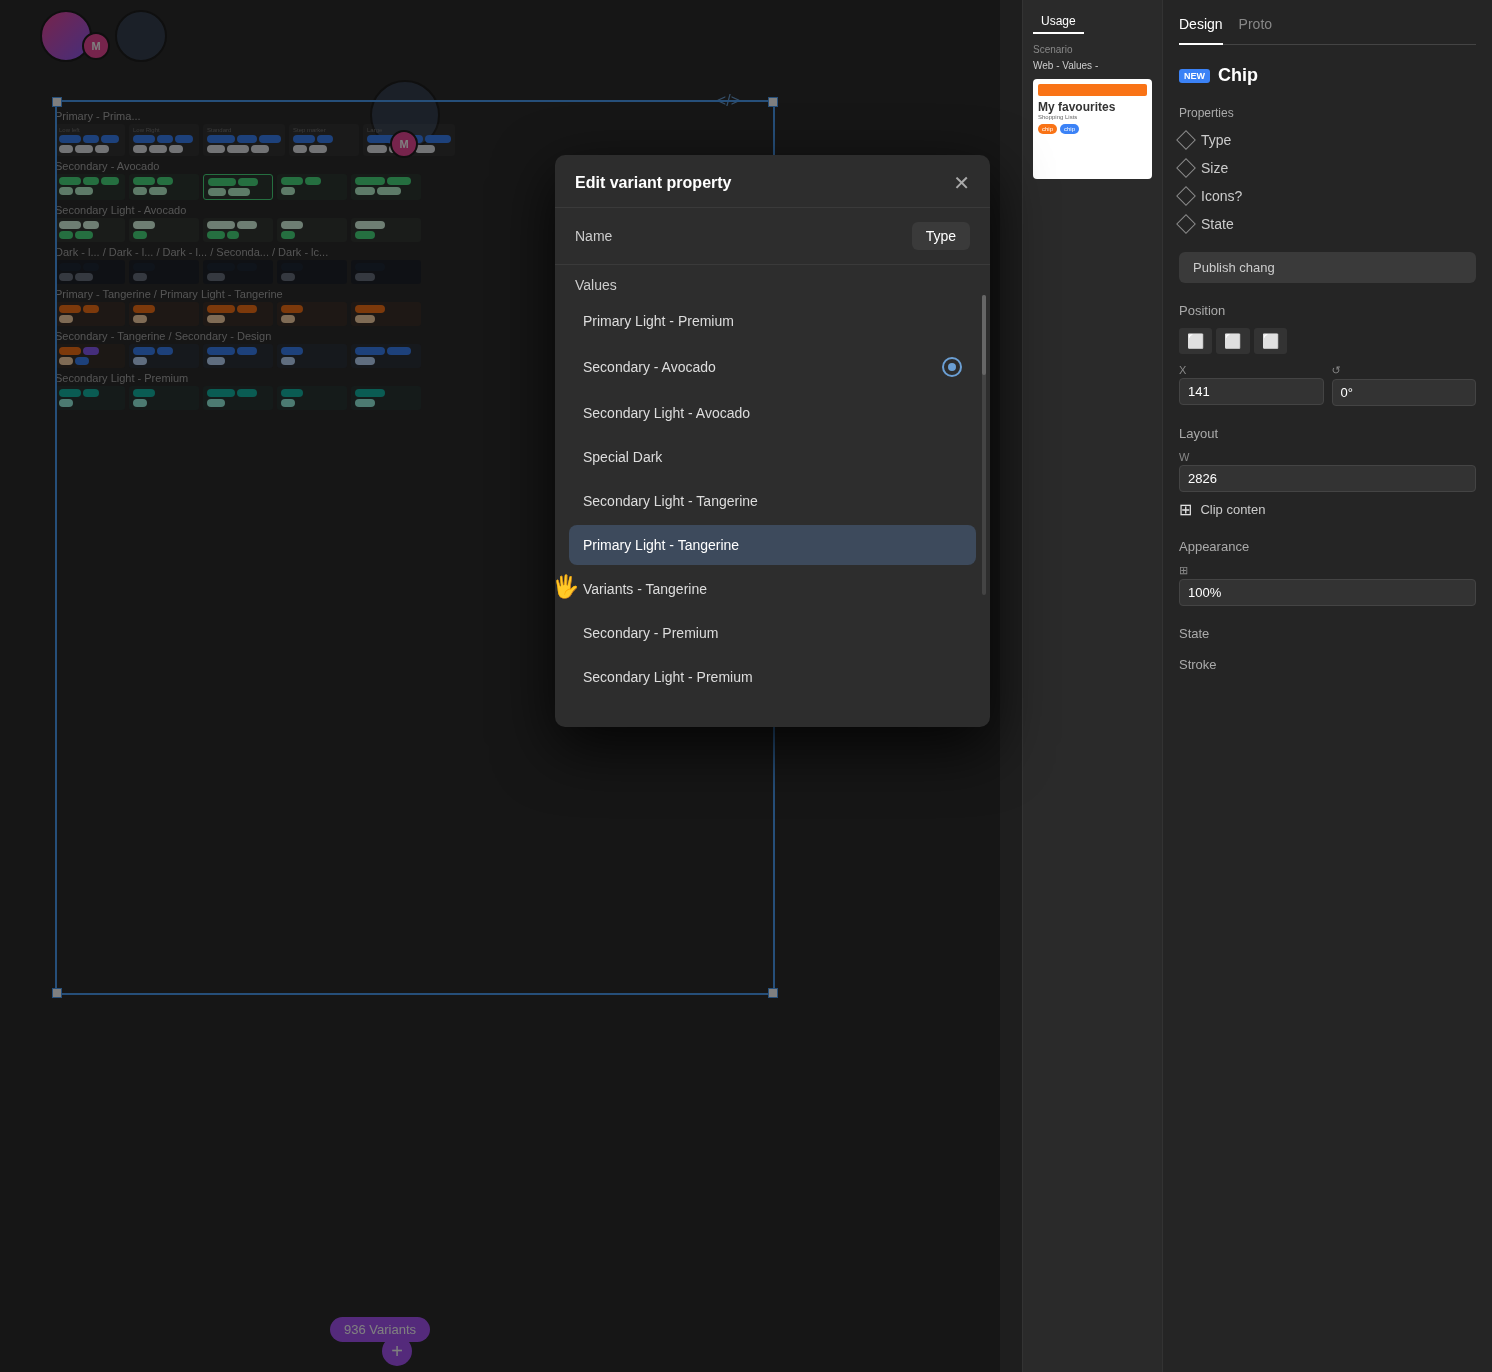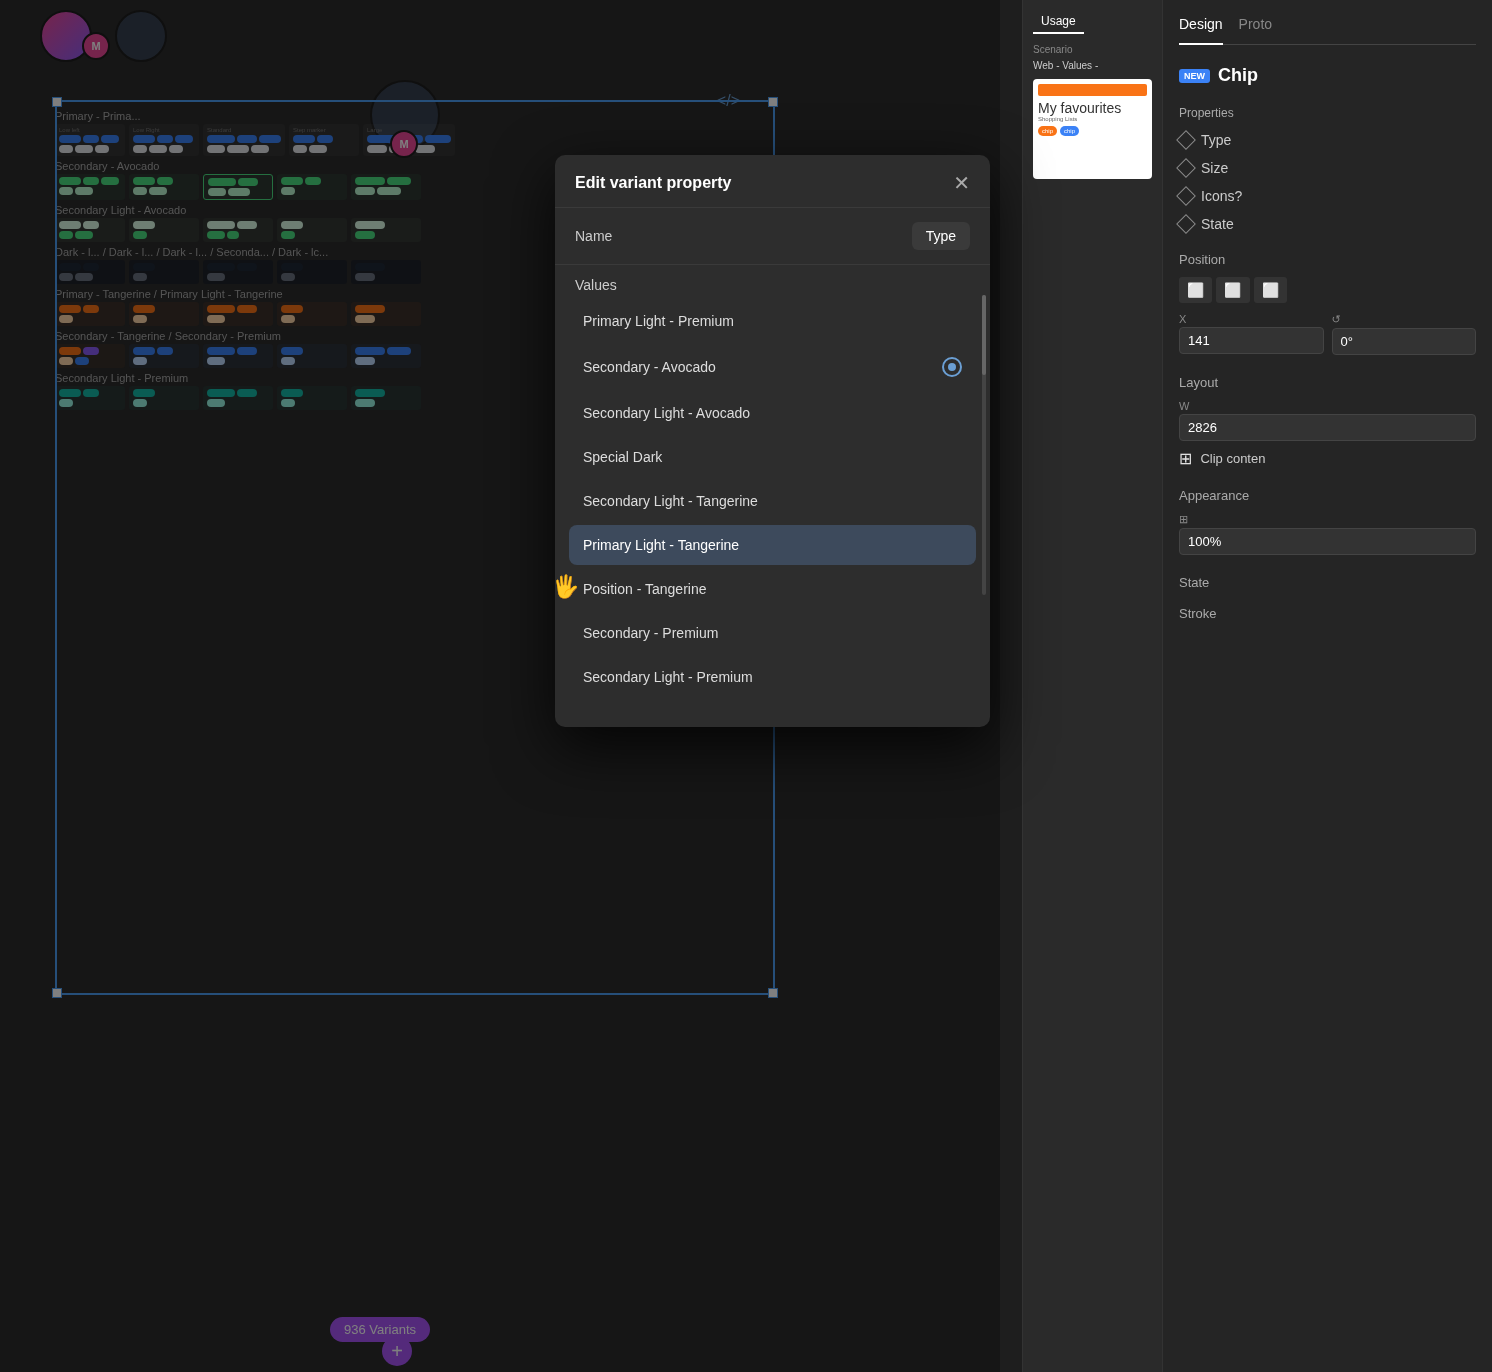--- a/index.html
+++ b/index.html
@@ -183,23 +183,23 @@
     }
     .thumbnail-frame {
       background: #fff;
       border-radius: 4px;
       height: 100px;
       width: 100%;
       overflow: hidden;
       padding: 5px;
     }
     .thumb-title {
-      font-size: 14px;
+      font-size: 12px;
       color: #333;
-      font-weight: normal;
+      font-weight: bold;
     }
     .thumb-sub {
       font-size: 6px;
       color: #666;
     }
     .thumb-chips {
       display: flex;
       gap: 3px;
       flex-wrap: wrap;
       margin-top: 4px;
@@ -845,21 +845,21 @@
               <span class="c tg" style="width:30px"></span>
             </div>
           <div class="chip-mini-row">
               <span class="c" style="width:20px;background:#fed7aa"></span>
             </div>
         </div>
       </div>
     </div>
 
     <div class="canvas-section">
-      <div class="row-section-label">Secondary - Tangerine / Secondary - Premium</div>
+      <div class="row-section-label">Secondary - Tangerine / Secondary - Design</div>
       <div class="chip-columns">
         <div class="chip-col" style="background:rgba(249,115,22,0.06);">
           <div class="chip-mini-row">
               <span class="c tg" style="width:22px"></span>
               <span class="c sc" style="width:16px"></span>
             </div>
           <div class="chip-mini-row">
               <span class="c" style="width:14px;background:#fed7aa"></span>
               <span class="c pr" style="width:14px"></span>
             </div>
@@ -983,21 +983,21 @@
   <div class="modal-list">
 
   <div class="modal-item">Primary Light - Premium</div>
       <div class="modal-item">Secondary - Avocado<div class="modal-item-icon">
           <div class="modal-item-icon-inner"></div>
         </div></div>
       <div class="modal-item">Secondary Light - Avocado</div>
       <div class="modal-item">Special Dark</div>
       <div class="modal-item">Secondary Light - Tangerine</div>
       <div class="modal-item selected">Primary Light - Tangerine</div>
-      <div class="modal-item">Position - Tangerine</div>
+      <div class="modal-item">Variants - Tangerine</div>
       <div class="modal-item">Secondary - Premium</div>
       <div class="modal-item">Secondary Light - Premium</div>
     </div>
 
   <div class="modal-scrollbar">
     <div class="modal-scrollbar-thumb"></div>
   </div>
 </div>
 
 <div class="right-panel">
@@ -1043,20 +1043,21 @@
       <div class="prop-item">
         <div class="diamond-icon"></div>
         <span class="prop-label">Icons?</span>
       </div>
       <div class="prop-item">
         <div class="diamond-icon"></div>
         <span class="prop-label">State</span>
       </div>
     </div>
 
+    <button class="publish-btn">Publish chang</button>
 
     <div class="position-section">
       <div class="section-header">Position</div>
       <div class="align-row">
         <button class="align-btn">⬜</button>
         <button class="align-btn">⬜</button>
         <button class="align-btn">⬜</button>
       </div>
       <div class="input-row">
         <div class="input-group">

